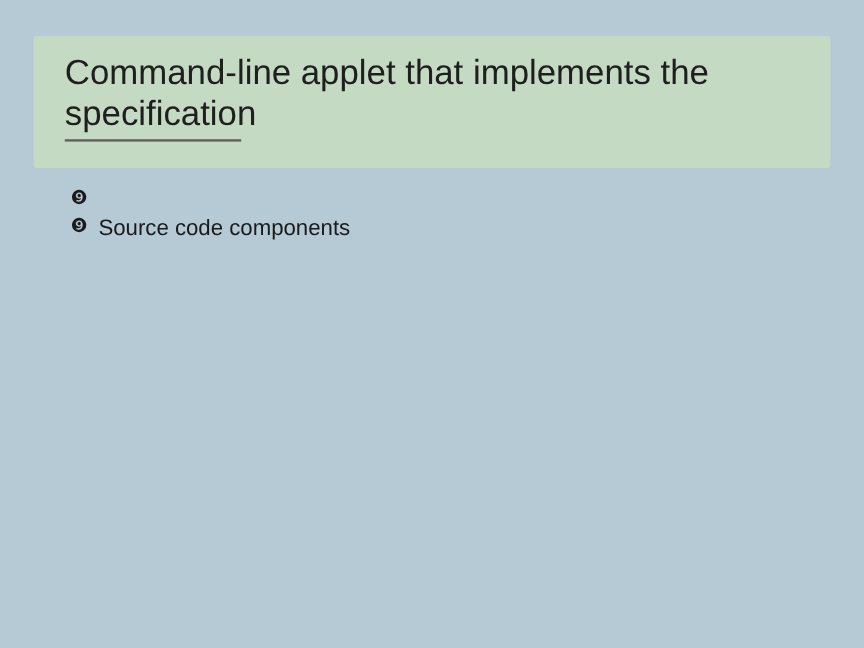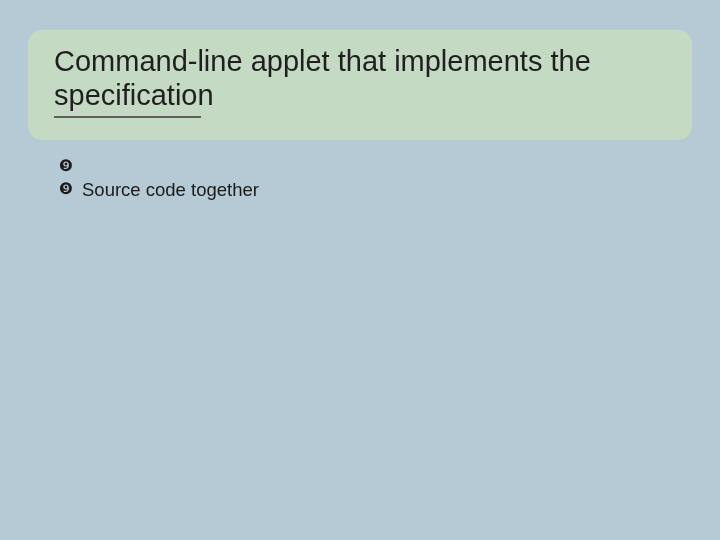--- a/index.html
+++ b/index.html
@@ -11,21 +11,21 @@
     color: #1a1a1a;
     overflow: hidden;
   }
   .title-band {
     position: absolute;
     top: 30px;
     left: 28px;
     width: 664px;
     height: 110px;
     background: #c4dac3;
-    border-radius: 14px;
+    border-radius: 2px;
     padding: 14px 26px 10px 26px;
   }
   .title-text {
     font-size: 29px;
     line-height: 1.18;
     color: #1f1f1f;
     font-weight: 400;
   }
   .title-underline {
     margin-top: 4px;
@@ -65,15 +65,15 @@
   <div class="title-text">Command-line applet that implements the specification</div>
   <div class="title-underline"></div>
 </div>
 
 <div class="body-area">
   <div class="bullet-row">
     <span class="bullet-icon">❾</span>
   </div>
   <div class="bullet-row">
     <span class="bullet-icon">❾</span>
-    <span>Source code together</span>
+    <span>Source code components</span>
   </div>
 </div>
 
 </body></html>

